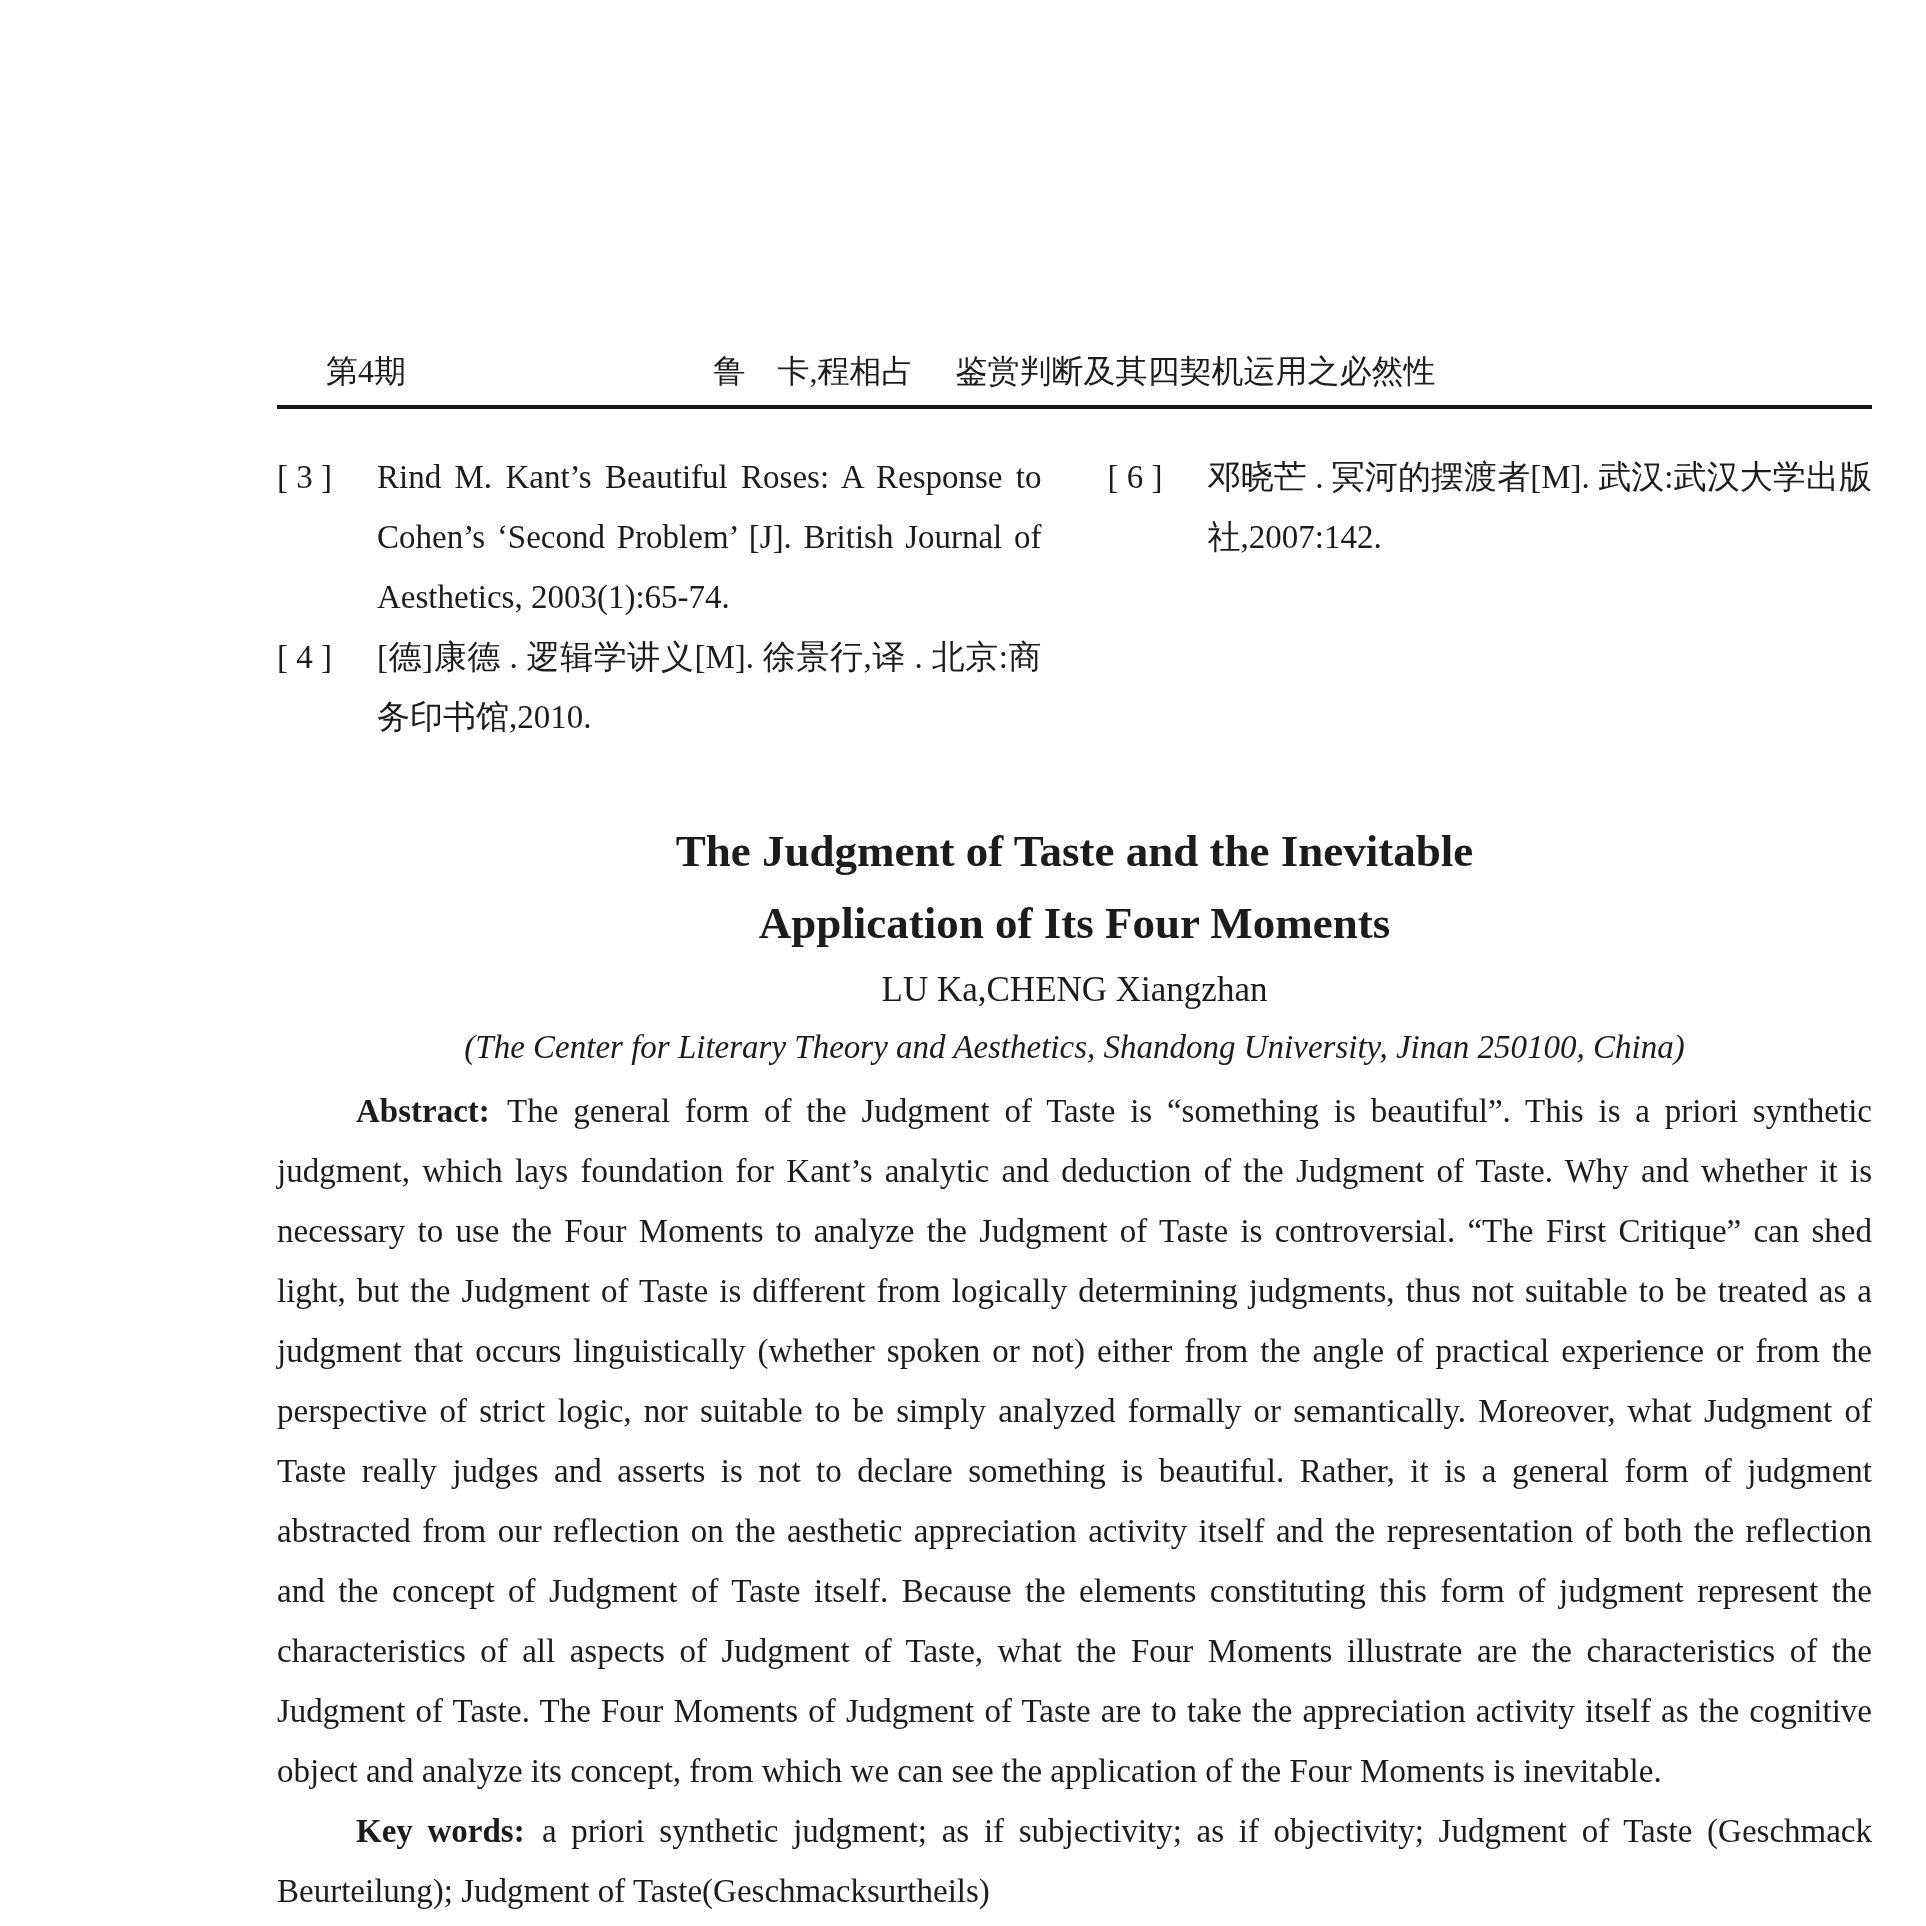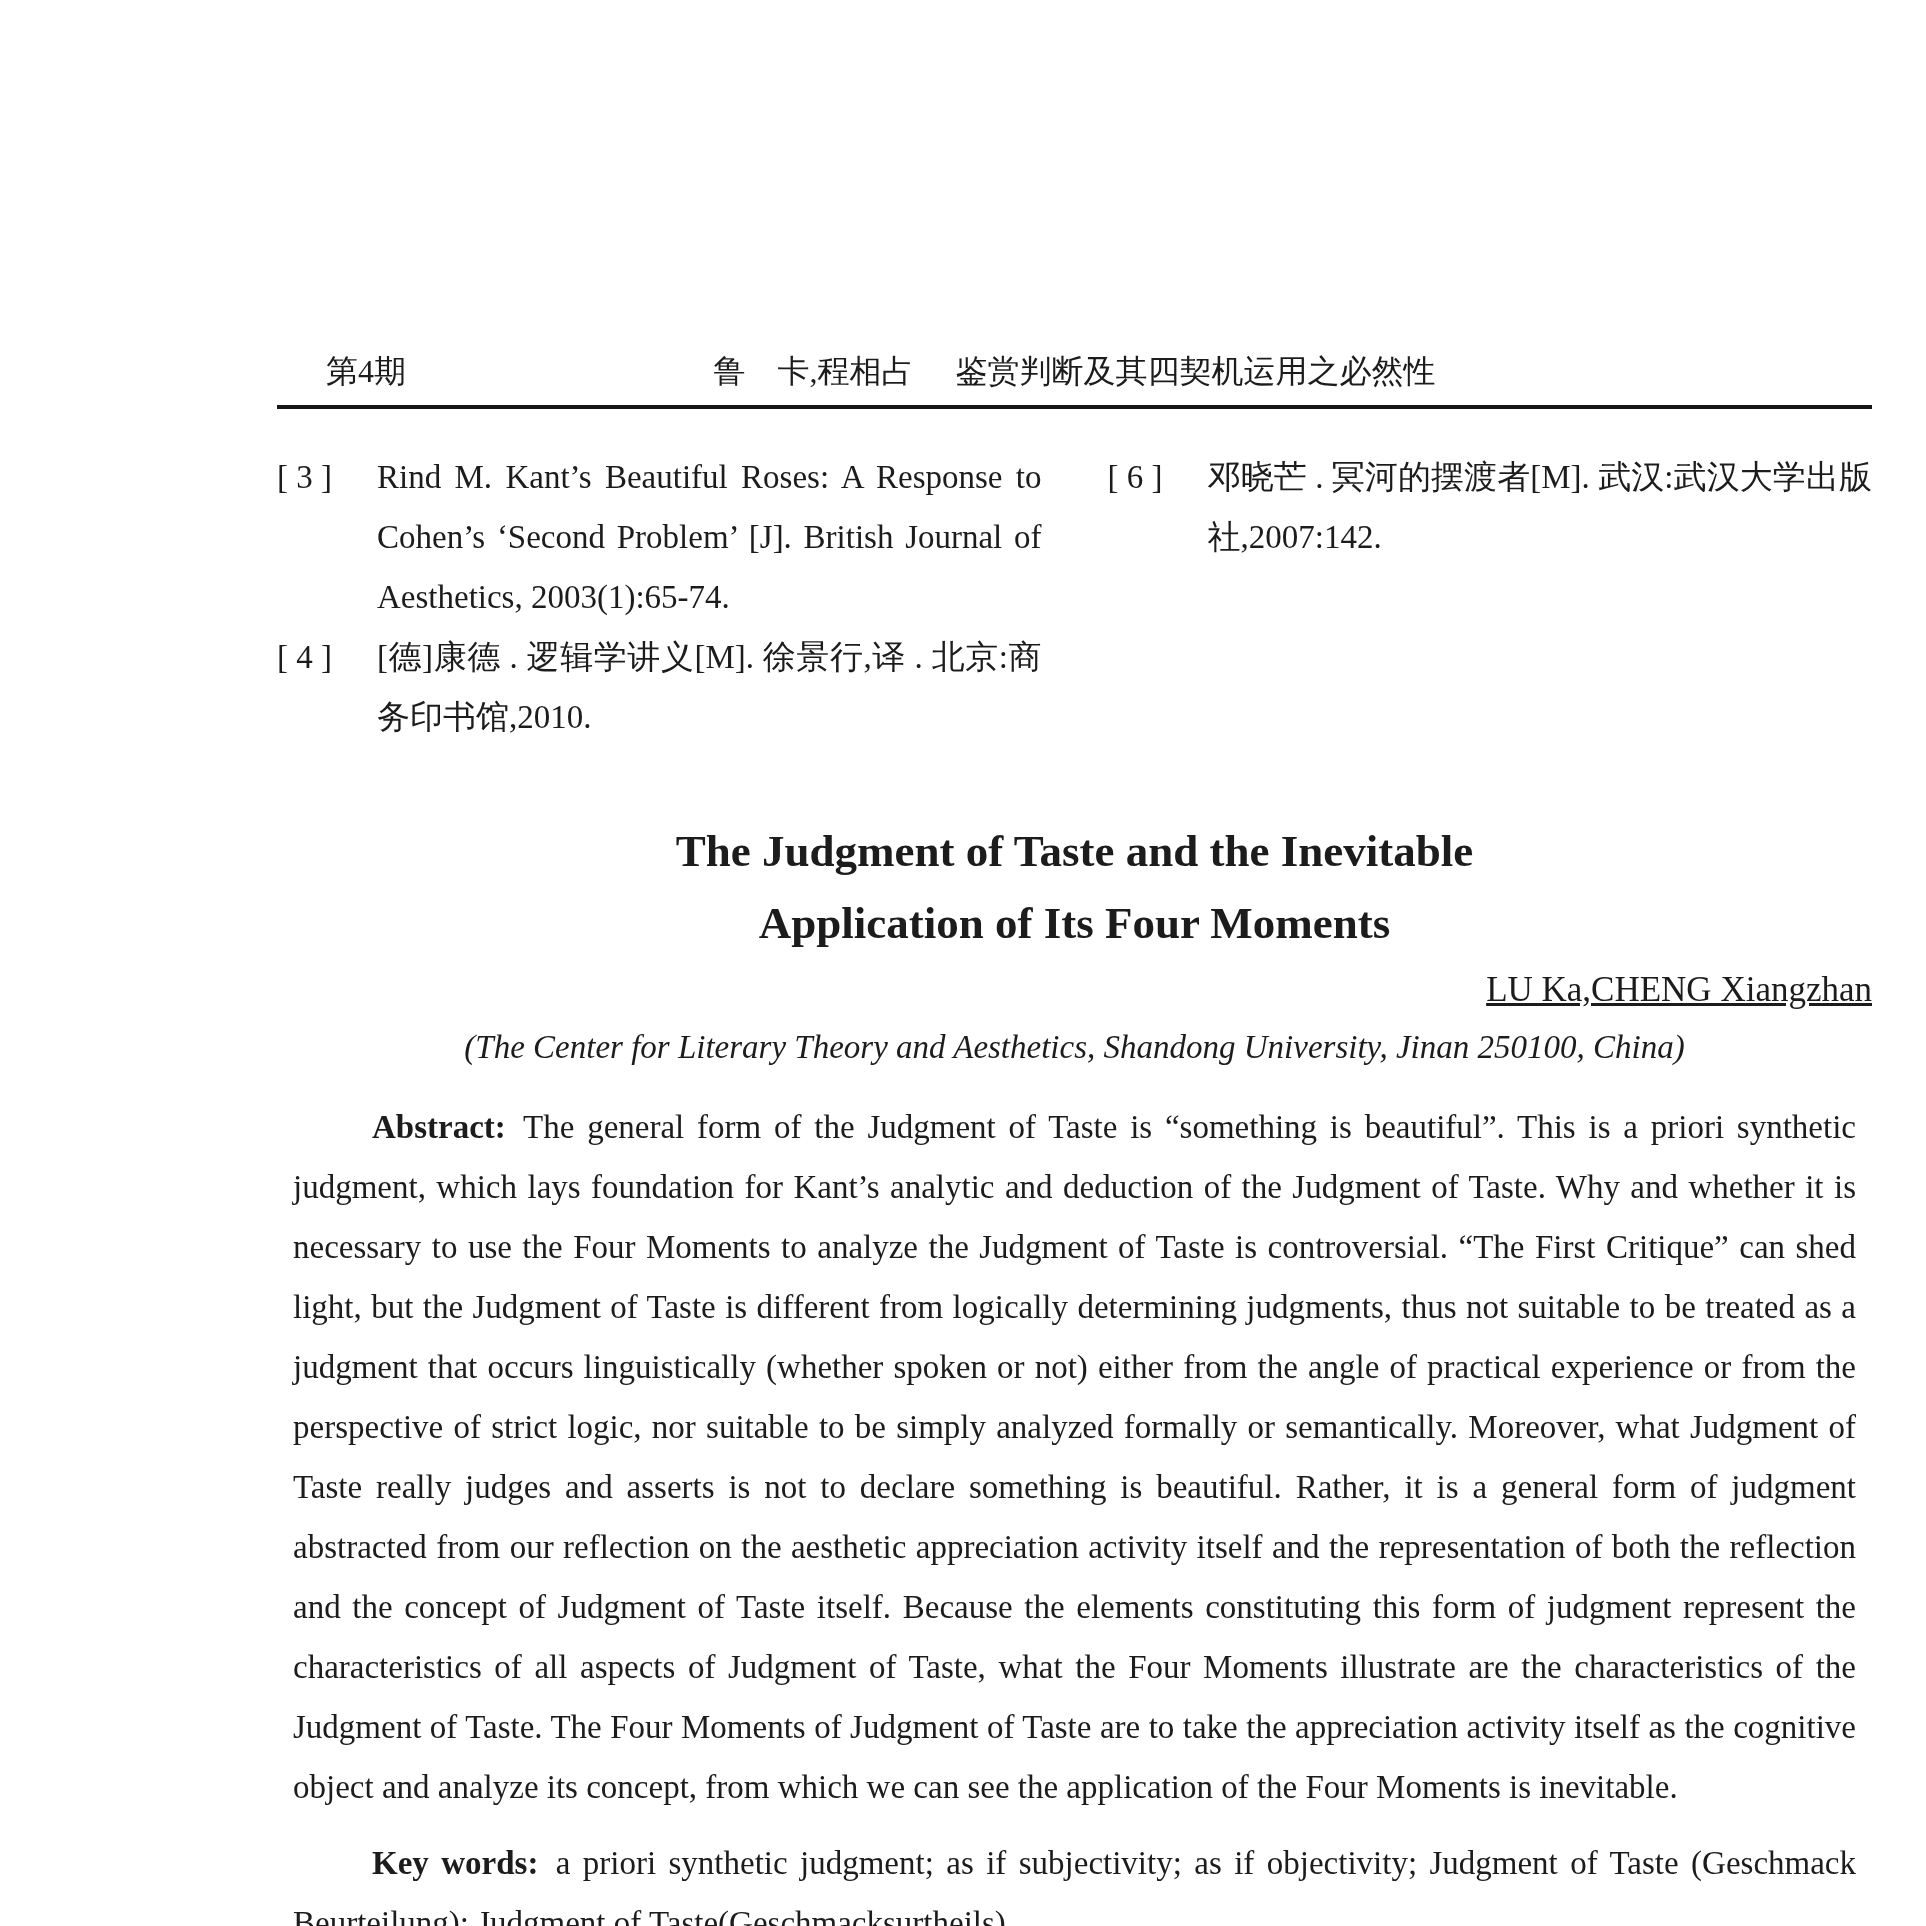--- a/index.html
+++ b/index.html
@@ -17,25 +17,25 @@
   .header-center{position:absolute;left:0;right:0;top:0;text-align:center;}
   .rh-title{margin-left:42px;}
   .header-rule{position:absolute;top:405px;left:277px;width:1595px;height:3.9px;background:#161616;}
   
   .refs{position:absolute;top:447px;left:277px;width:1595px;display:flex;gap:66px;}
   .ref-col{width:774px;}
   .ref{margin:0;font-size:33px;line-height:60px;text-align:justify;padding-left:100px;text-indent:-100px;}
   .ref-label{display:inline-block;width:100px;text-indent:0;}
   
   .title{position:absolute;top:815px;left:277px;width:1595px;text-align:center;font-weight:bold;font-size:45px;line-height:72px;}
-  .authors{position:absolute;top:969px;left:277px;width:1595px;text-align:right;font-size:35px;line-height:42px;text-decoration:underline;}
+  .authors{position:absolute;top:969px;left:277px;width:1595px;text-align:center;font-size:35px;line-height:42px;}
   .affiliation{position:absolute;top:1025px;left:277px;width:1595px;text-align:center;font-style:italic;font-size:33px;line-height:44px;}
   
   .body-block{position:absolute;top:1081px;left:277px;width:1595px;font-size:33px;line-height:60px;text-align:justify;}
-  .para{margin:16px;text-indent:79px;}
+  .para{margin:0;text-indent:79px;}
   .runin{margin-right:17.3px;}
 </style>
 </head>
 <body>
 
 <div class="page">
 
   <div class="header">
     <span class="issue">第4期</span>
     <div class="header-center">

